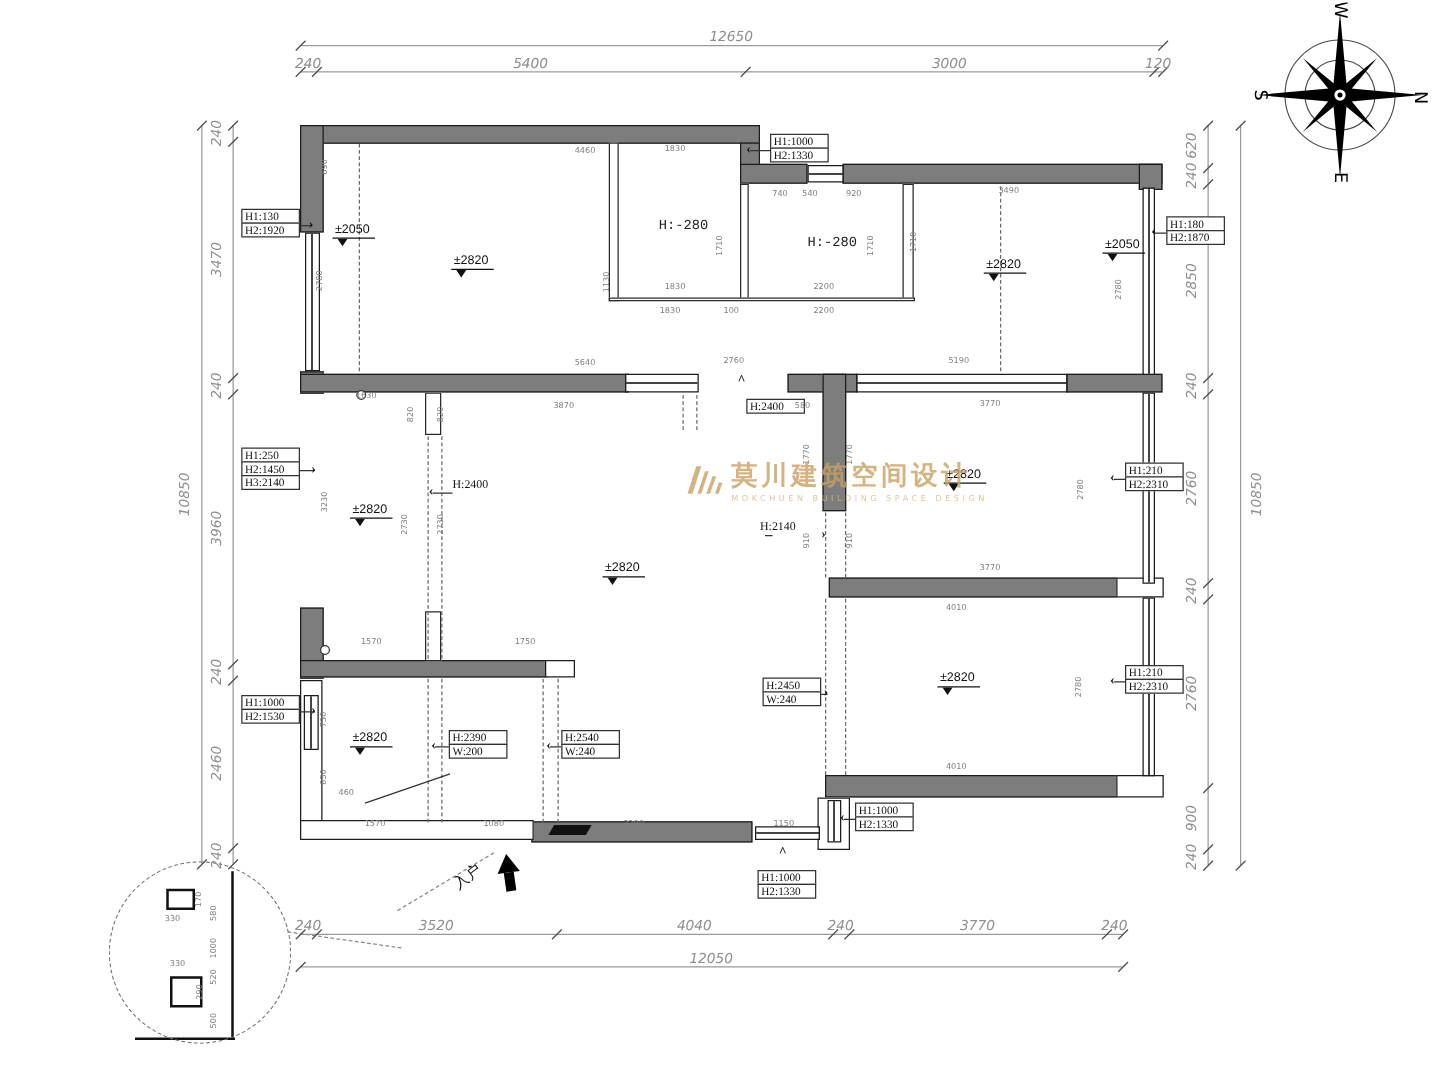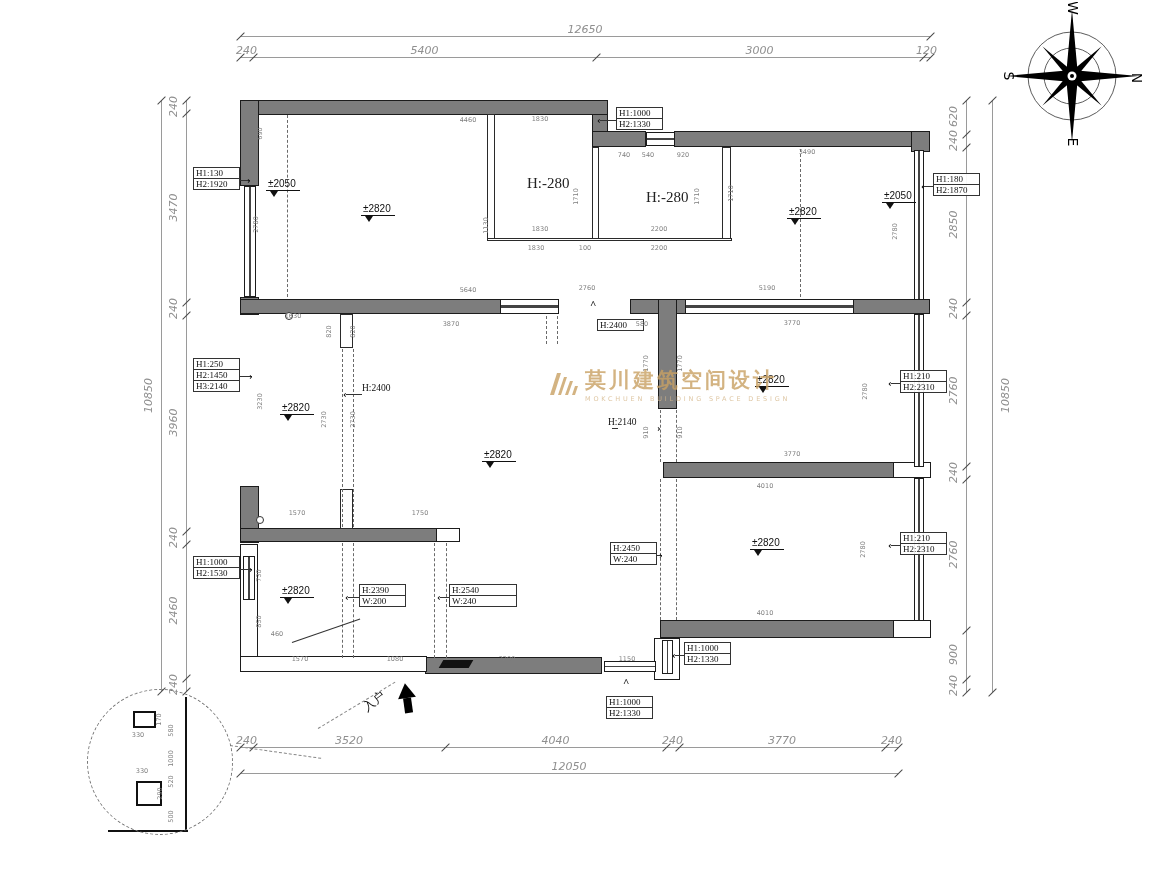--- a/index.html
+++ b/index.html
@@ -21,21 +21,21 @@
   .dim{color:#8f8f8f;font-size:11px;font-style:italic;white-space:nowrap;text-align:center;}
   .dim.rot{transform:rotate(-90deg);}
   .sdim{color:#7e7e7e;font-size:6.5px;line-height:7px;white-space:nowrap;text-align:center;transform-origin:center;}
   .sdim.rot{transform:rotate(-90deg);}
   .callout{font-family:"Liberation Serif",serif;font-size:9px;color:#111;}
   .cl{border:1px solid #333;background:rgba(255,255,255,.92);padding:0 2px;line-height:10px;white-space:nowrap;margin-top:-1px;}
   .arrowg{font-family:"Liberation Serif",serif;font-weight:bold;font-size:11px;color:#111;line-height:10px;}
   .level{font-family:"Liberation Sans",sans-serif;font-size:10px;color:#111;
          border-bottom:1px solid #111;padding:0 4px 1px 2px;white-space:nowrap;}
   .tri{width:0;height:0;border-left:4px solid transparent;border-right:4px solid transparent;border-top:6px solid #111;margin-left:4px;}
-  .hneg{font-family:Liberation Serif, serif;font-size:15px;color:#222;white-space:nowrap;}
+  .hneg{font-family:Liberation Mono, monospace;font-size:11px;color:#222;white-space:nowrap;}
   .harrow-t{font-family:"Liberation Serif",serif;font-size:9.5px;color:#111;white-space:nowrap;}
   .watermark{opacity:.8;}
   .wm-row{display:flex;align-items:center;gap:6px;}
   .wm-cn{font-size:21px;font-weight:bold;letter-spacing:3px;color:#c9a163;white-space:nowrap;}
   .wm-en{font-size:6.5px;letter-spacing:2.8px;color:#d6b88c;white-space:nowrap;margin-top:1px;}
   .entry-label{font-size:12px;color:#111;transform:rotate(-38deg);white-space:nowrap;}
   .detail-circle{border:1.5px dashed #777;border-radius:50%;}
   .dashlead{height:0;border-top:1.5px dashed #888;transform-origin:left center;}
   .thinline{height:0;border-top:1px solid #333;transform-origin:left center;}
   .symcircle{border:1px solid #333;border-radius:50%;background:#fff;}
@@ -269,21 +269,21 @@
       <div class="cl">H2:1530</div>
     </div>
     <div class="abs dimline" style="left: 240px; top: 569px; width: 12px; border-top-color: rgb(51, 51, 51);"></div>
     <div class="abs arrowg" style="left: 249px; top: 563px;">›</div>
     <div class="abs callout" style="left: 359px; top: 585px; width: 47px;">
       <div class="cl">H:2390</div>
       <div class="cl">W:200</div>
     </div>
     <div class="abs dimline" style="left: 348px; top: 597px; width: 11px; border-top-color: rgb(51, 51, 51);"></div>
     <div class="abs arrowg" style="left: 345px; top: 591px;">‹</div>
-    <div class="abs callout" style="left: 449px; top: 585px; width: 68px;">
+    <div class="abs callout" style="left: 449px; top: 585px; width: 47px;">
       <div class="cl">H:2540</div>
       <div class="cl">W:240</div>
     </div>
     <div class="abs dimline" style="left: 440px; top: 597px; width: 9px; border-top-color: rgb(51, 51, 51);"></div>
     <div class="abs arrowg" style="left: 437px; top: 591px;">‹</div>
     <div class="abs callout" style="left: 610px; top: 543px; width: 47px;">
       <div class="cl">H:2450</div>
       <div class="cl">W:240</div>
     </div>
     <div class="abs dimline" style="left: 657px; top: 555px; width: 5px; border-top-color: rgb(51, 51, 51);"></div>

